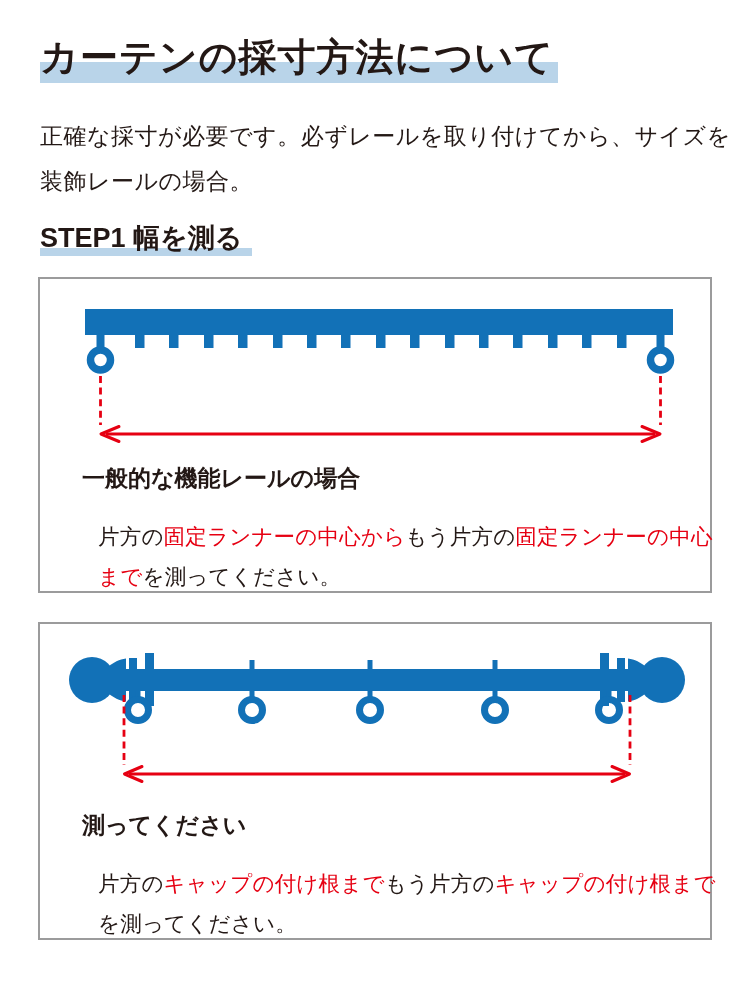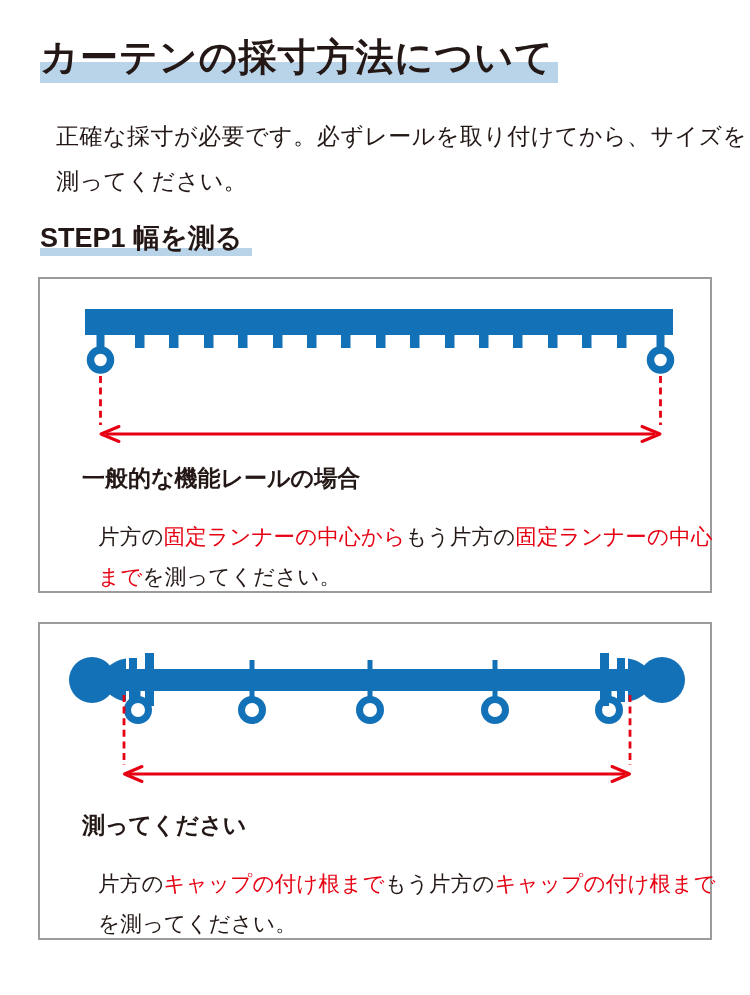--- a/index.html
+++ b/index.html
@@ -21,21 +21,21 @@
   .title{
     position:absolute;left:40px;top:32px;margin:0;
     font-size:38px;font-weight:bold;line-height:1.35;letter-spacing:1px;
     white-space:nowrap;
   }
   .title .hl{
     background:linear-gradient(to bottom, transparent 56%, var(--light_blue) 56%, var(--light_blue) 100%);
     padding:0 4px 5px 0;
   }
   .intro{
-    position:absolute;left:56px;top:114px;margin:0;
+    position:absolute;left:40px;top:114px;margin:0;
     font-size:23px;line-height:45px;letter-spacing:0.5px;
     white-space:nowrap;
   }
   .step-heading{
     position:absolute;left:40px;top:220px;margin:0;
     font-size:27px;font-weight:bold;white-space:nowrap;
   }
   .step-heading .hl{
     background:linear-gradient(to bottom, transparent 76%, var(--light_blue) 76%, var(--light_blue) 100%);
     padding:0 10px 3px 0;
@@ -71,21 +71,21 @@
 </style>
 </head>
 <body>
 
 <div class="page">
 
   <h1 class="title"><span class="hl">カーテンの採寸方法について</span></h1>
 
   <p class="intro">
     <span>正確な採寸が必要です。必ずレールを取り付けてから、サイズを</span><br>
-    <span>測ってください。</span>
+    <span>装飾レールの場合。</span>
   </p>
 
   <h2 class="step-heading"><span class="hl">STEP1 幅を測る</span></h2>
 
   <div class="diagram-box box-1">
     <svg width="670" height="168" viewBox="0 0 670 168" aria-hidden="true">
 
       <rect class="f-blue" x="45" y="30" width="588" height="26"></rect>
 
       <g class="f-blue">

